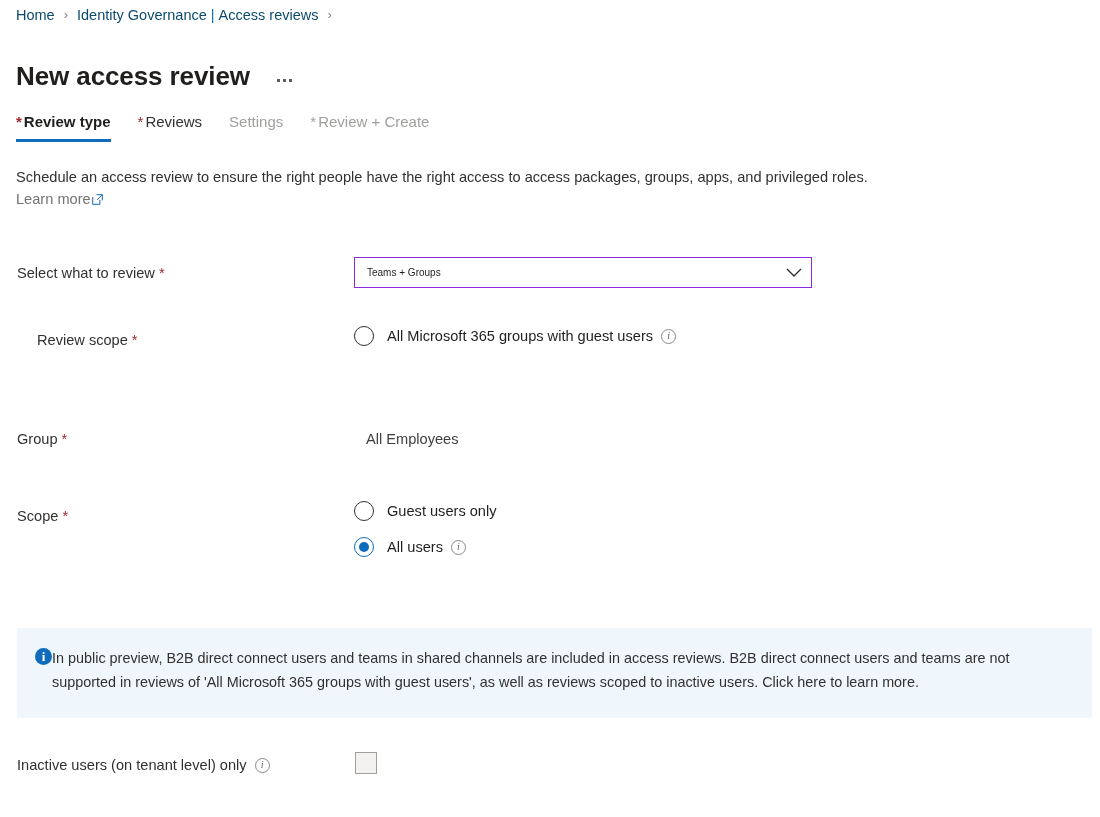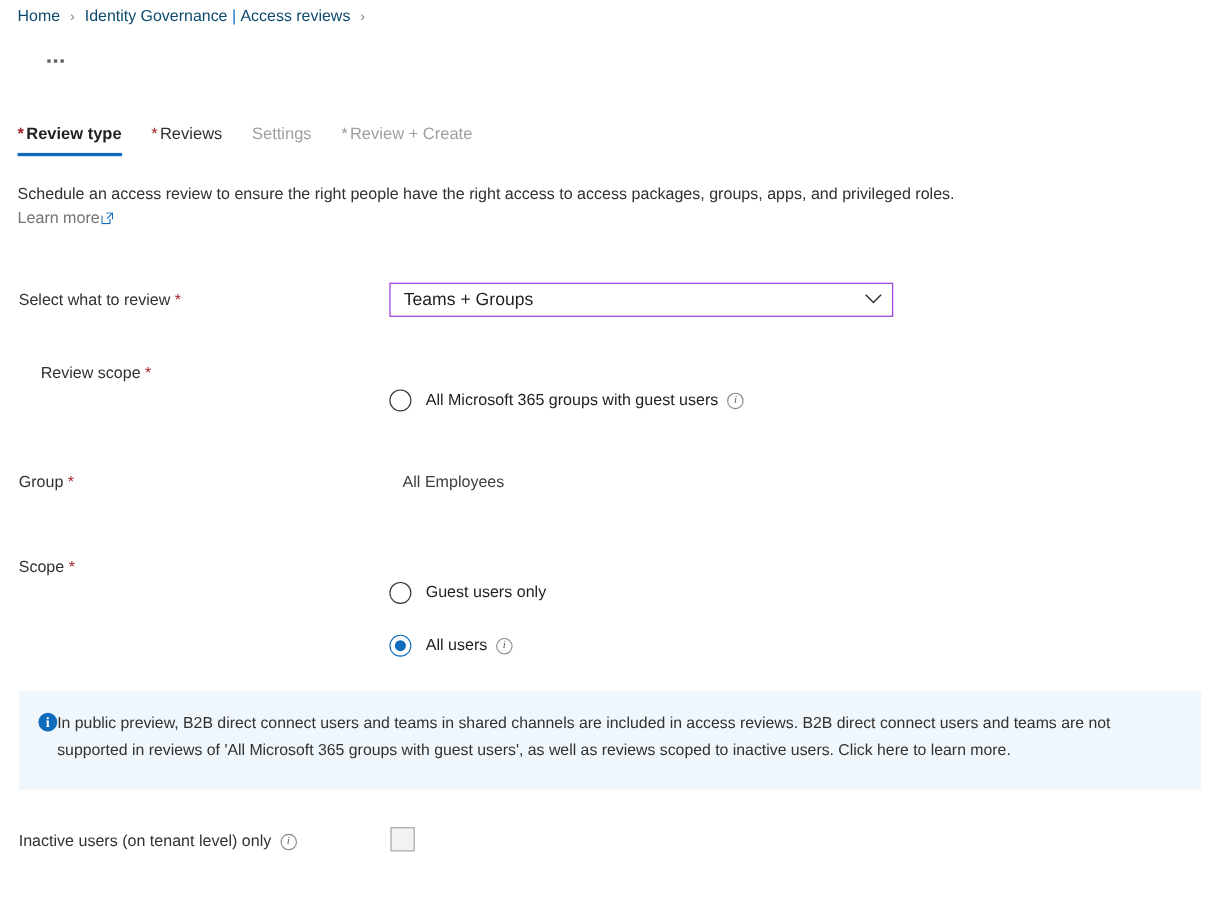--- a/index.html
+++ b/index.html
@@ -168,33 +168,33 @@
     box-sizing: border-box;
     border: 1px solid #8a2be2;
     background: #ffffff;
     display: flex;
     align-items: center;
     padding: 0 9px 0 12px;
     cursor: pointer;
   }
   .dropdown .dd-value {
     flex: 1;
-    font-size: 16px;
+    font-size: 10px;
     color: #201f1e;
     line-height: 20px;
     white-space: nowrap;
     overflow: hidden;
   }
   .chevron {
     display: block;
     flex: 0 0 auto;
   }
 
   
-  .radio-group { display: flex; flex-direction: column; gap: 28px; margin-top: 28px; }
+  .radio-group { display: flex; flex-direction: column; gap: 16px; }
   .radio-item {
     display: flex;
     align-items: center;
     cursor: pointer;
     white-space: nowrap;
   }
   .radio-mark {
     flex: 0 0 auto;
     width: 20px;
     height: 20px;
@@ -326,20 +326,21 @@
 <nav class="breadcrumb">
   <a class="crumb-link" href="#">Home</a>
   <span class="crumb-sep">›</span>
   <a class="crumb-link" href="#">Identity Governance</a>
   <span class="crumb-pipe">|</span>
   <a class="crumb-link" href="#">Access reviews</a>
   <span class="crumb-sep">›</span>
 </nav>
 
 <div class="title-row">
+  <h1 class="page-title">New access review</h1>
   <div class="ellipsis-btn">
     <i></i>
     <i></i>
     <i></i>
   </div>
 </div>
 
 <div class="tabs">
   <div class="tab is-active">
     <span class="req">*</span><span>Review type</span>

